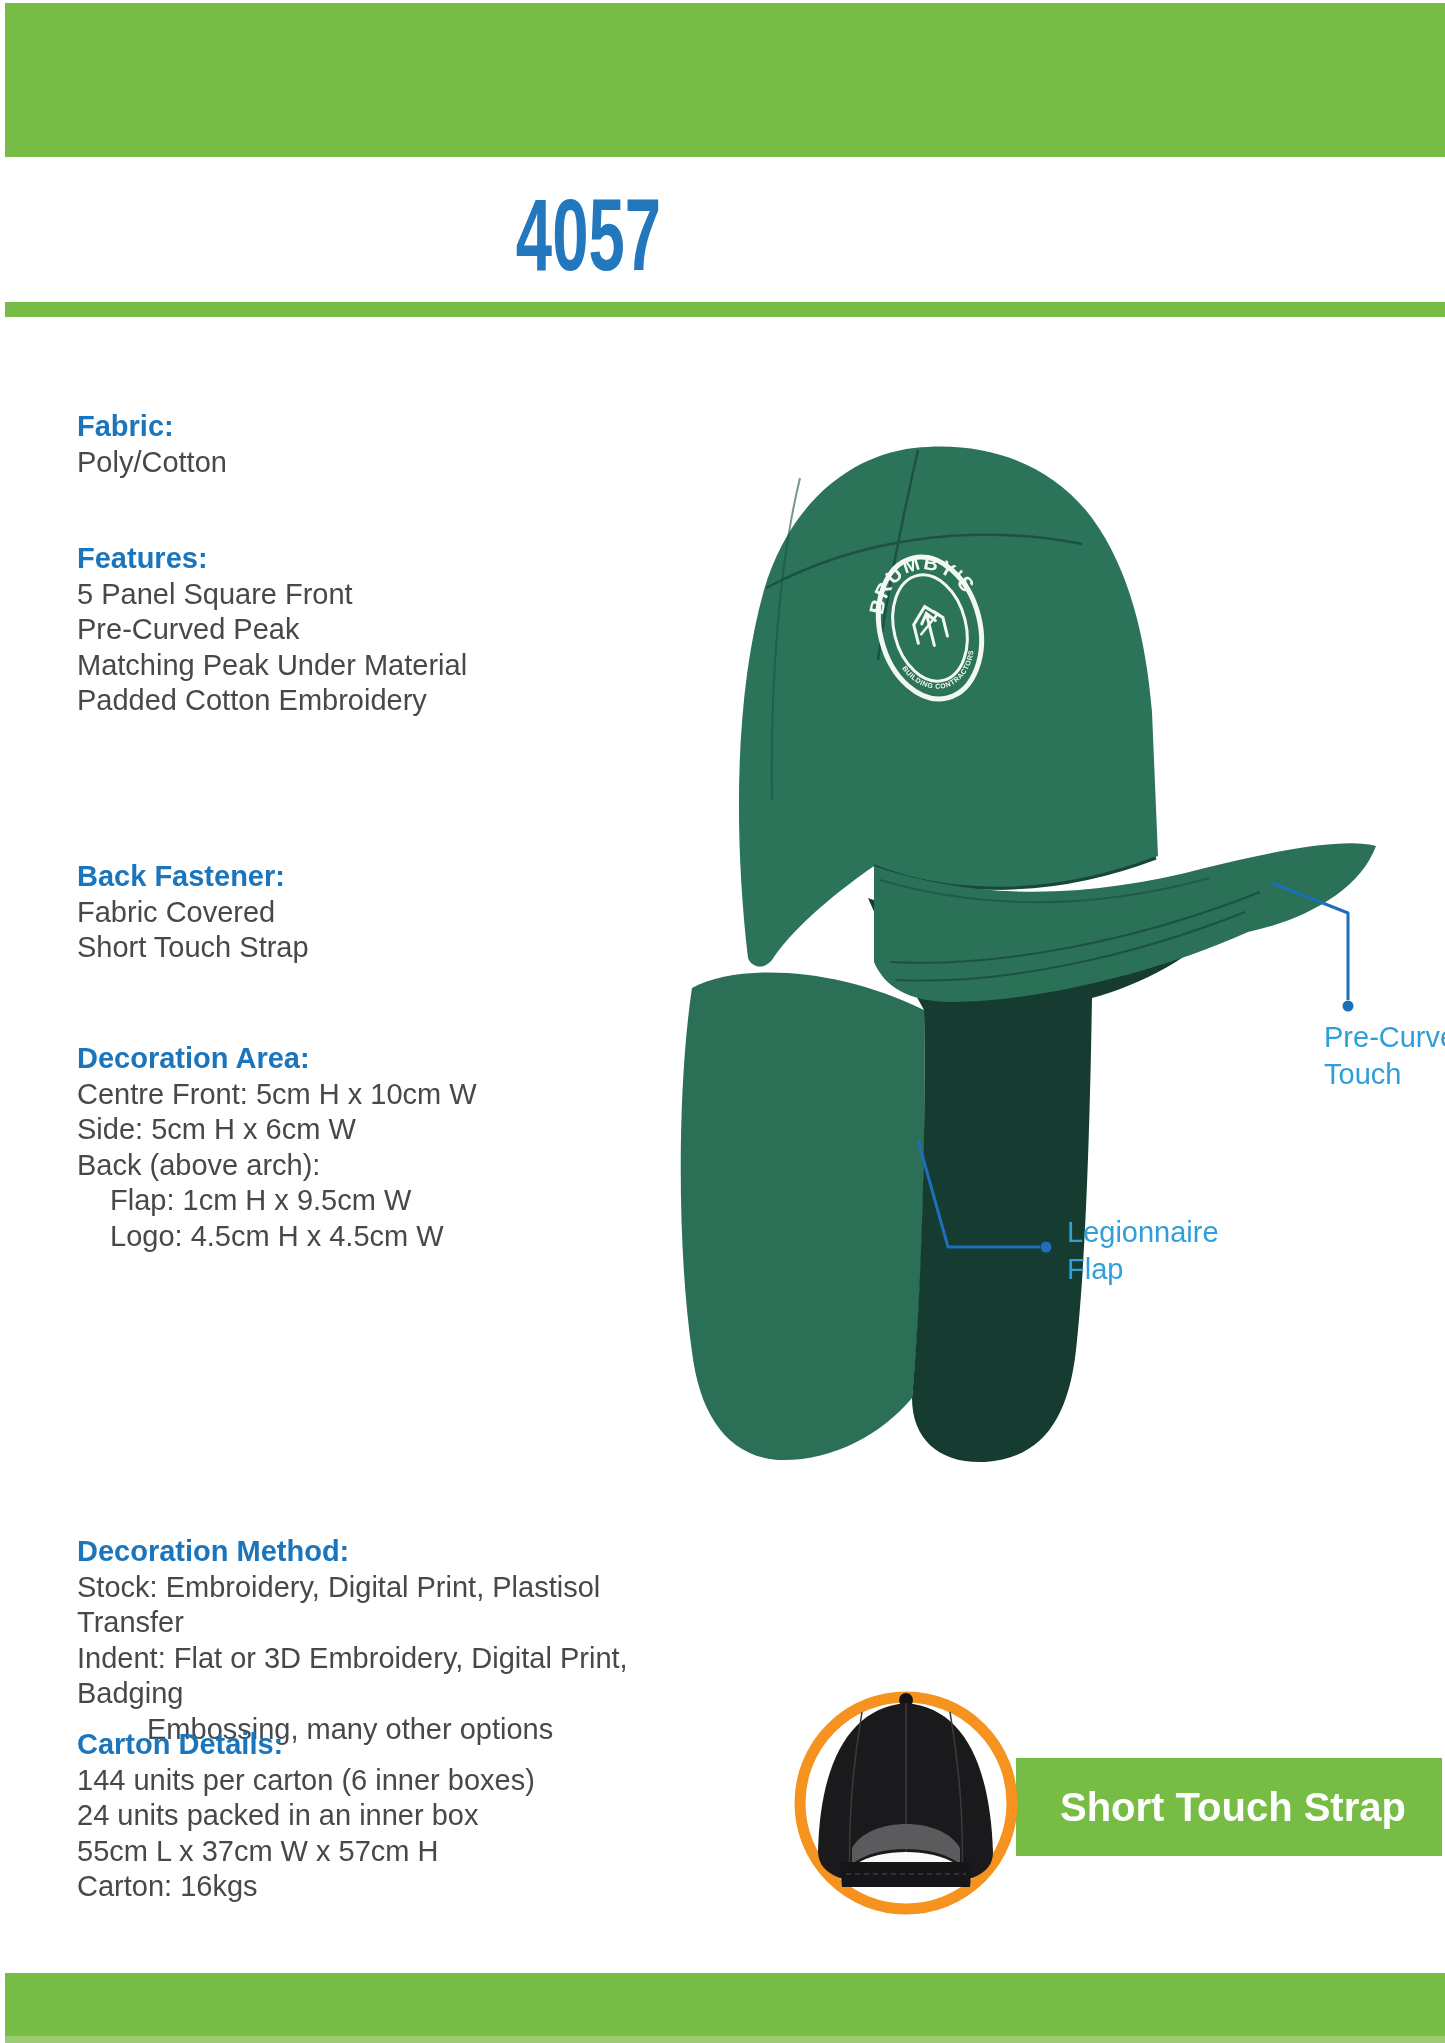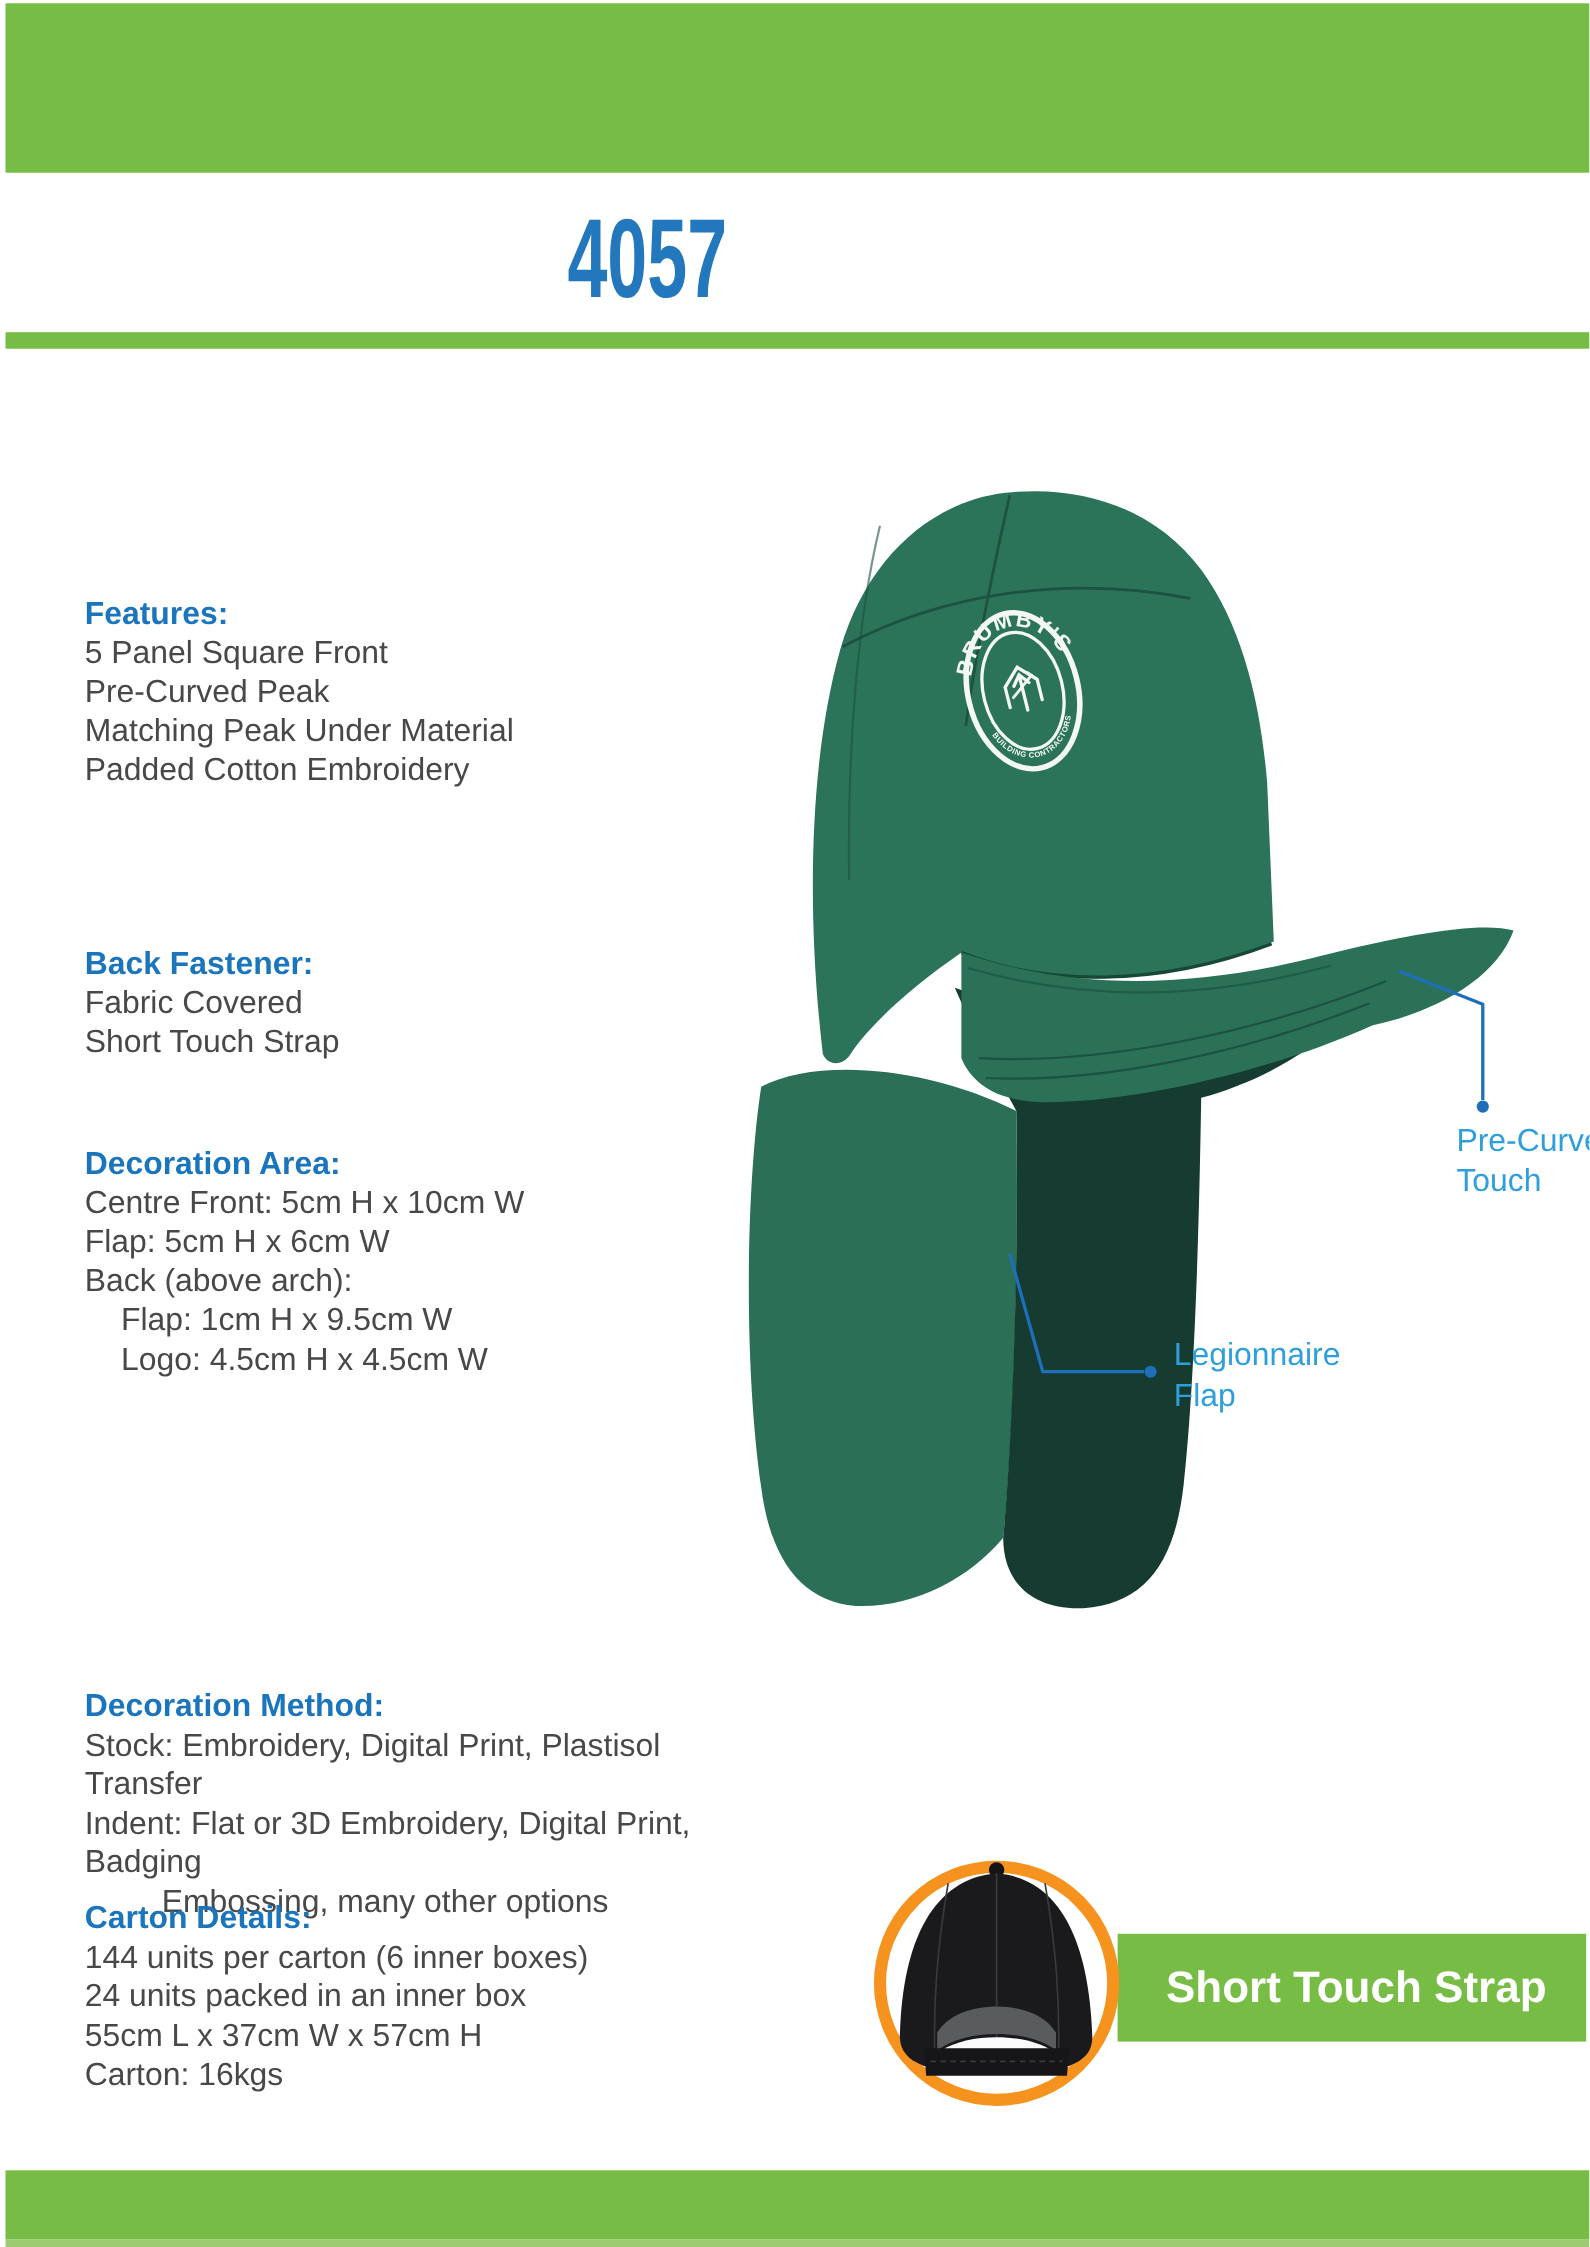--- a/index.html
+++ b/index.html
@@ -49,39 +49,43 @@
 <body>
 
 <div id="page">
 
   <div class="abs green-band top-bar"></div>
 
   <div class="abs product-code"><span>4057</span></div>
 
   <div class="abs green-band divider-bar"></div>
 
+  <div class="abs section" style="top:409px">
+    <div class="heading">Fabric:</div>
+    <div class="spec-line">Poly/Cotton</div>
+  </div>
 
   <div class="abs section" style="top:541px">
     <div class="heading">Features:</div>
     <div class="spec-line">5 Panel Square Front</div>
     <div class="spec-line">Pre-Curved Peak</div>
     <div class="spec-line">Matching Peak Under Material</div>
     <div class="spec-line">Padded Cotton Embroidery</div>
   </div>
 
   <div class="abs section" style="top:859px">
     <div class="heading">Back Fastener:</div>
     <div class="spec-line">Fabric Covered</div>
     <div class="spec-line">Short Touch Strap</div>
   </div>
 
   <div class="abs section" style="top:1041px">
     <div class="heading">Decoration Area:</div>
     <div class="spec-line">Centre Front: 5cm H x 10cm W</div>
-    <div class="spec-line">Flap: 5cm H x 6cm W</div>
+    <div class="spec-line">Side: 5cm H x 6cm W</div>
     <div class="spec-line">Back (above arch):</div>
     <div class="spec-line indent-1">Flap: 1cm H x 9.5cm W</div>
     <div class="spec-line indent-1">Logo: 4.5cm H x 4.5cm W</div>
   </div>
 
 
   <div class="abs section" style="top:1534px">
     <div class="heading">Decoration Method:</div>
     <div class="spec-line">Stock: Embroidery, Digital Print, Plastisol Transfer</div>
     <div class="spec-line">Indent: Flat or 3D Embroidery, Digital Print, Badging</div>

